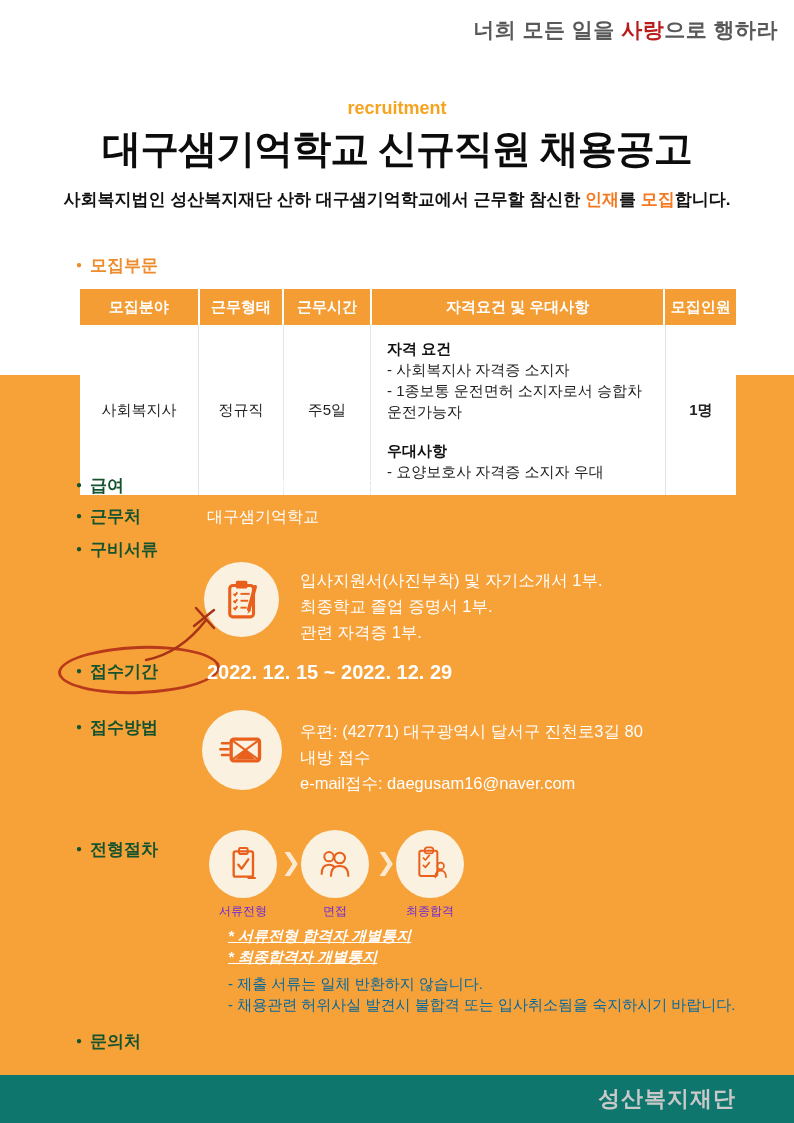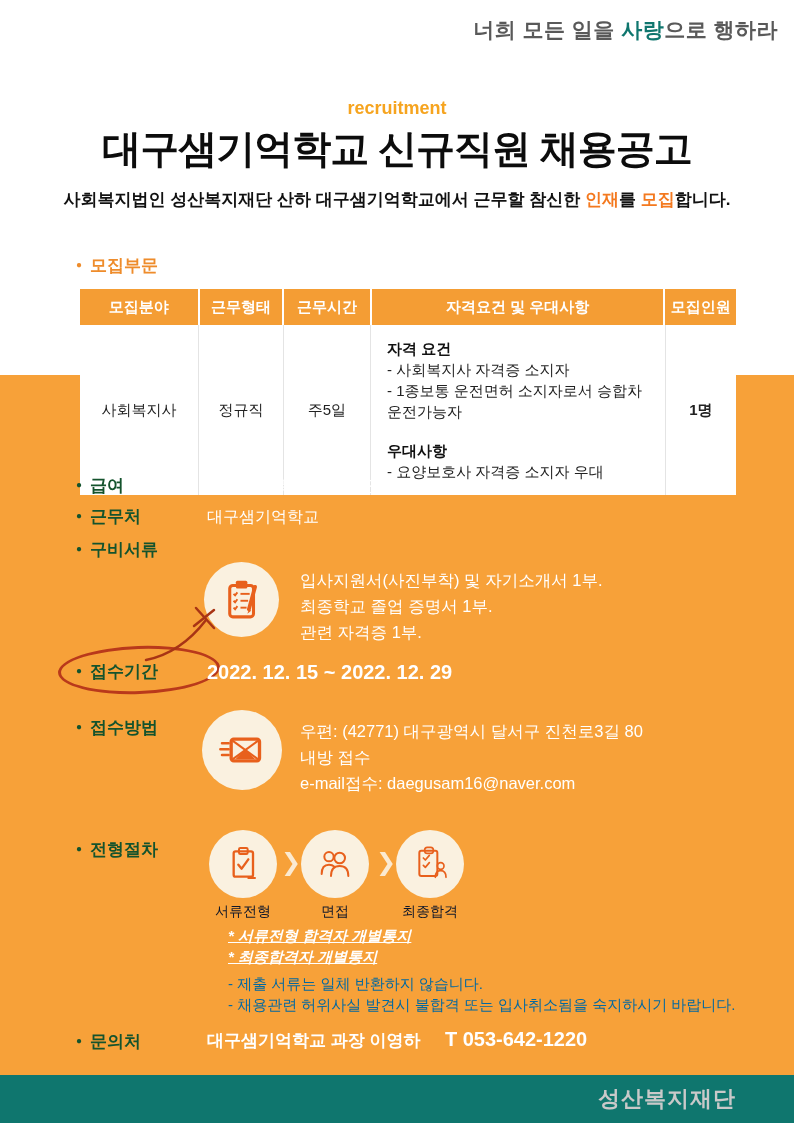--- a/index.html
+++ b/index.html
@@ -7,21 +7,21 @@
   body { font-family:"Liberation Sans","DejaVu Sans",sans-serif; }
   #poster {
     position:relative; width:794px; height:1123px; margin:0 auto;
     background:#ffffff; overflow:hidden;
   }
   
   .slogan {
     position:absolute; top:16px; right:16px;
     font-size:21px; font-weight:700; color:#595959; letter-spacing:0.5px;
   }
-  .slogan .hl { color:#0f766e; }
+  .slogan .hl { color:#b91c1c; }
   .eyebrow {
     position:absolute; top:98px; left:0; width:100%;
     text-align:center; font-size:18px; font-weight:700; color:#F6A41F;
   }
   .title {
     position:absolute; top:122px; left:0; width:100%;
     text-align:center; font-size:39px; font-weight:800; color:#0c0c0c; letter-spacing:-1px;
   }
   .subtitle {
     position:absolute; top:188px; left:0; width:100%;
@@ -63,21 +63,21 @@
   .circle {
     position:absolute; z-index:4; background:#FAF1E0; border-radius:50%;
     display:flex; align-items:center; justify-content:center;
   }
   .period-ellipse {
     position:absolute; z-index:3; left:58px; top:646px; width:162px; height:48px;
     border:3px solid #B9391B; border-radius:50%; transform:rotate(-2deg);
   }
   .period-value { font-size:20px; font-weight:600; }
   .chev { position:absolute; z-index:4; font-size:24px; font-weight:800; color:#FBEAD1; }
-  .steplabel { position:absolute; z-index:4; width:68px; text-align:center; font-size:14px; color:#0f172a; white-space:nowrap; }
+  .steplabel { position:absolute; z-index:4; width:68px; text-align:center; font-size:12px; color:#6d28d9; white-space:nowrap; }
   .note-u { position:absolute; z-index:4; font-size:15px; font-style:italic; font-weight:700; color:#fff; text-decoration:underline; white-space:nowrap; }
   .note-d { position:absolute; z-index:4; font-size:15px; color:#0369a1; white-space:nowrap; }
   .contact-value { font-size:17px; font-weight:700; }
   .contact-phone { font-size:20px; font-weight:800; margin-left:20px; }
   
   .footer {
     position:absolute; left:0; top:1075px; width:794px; height:48px;
     background:#0f766e; z-index:5;
   }
   .footer .org {
@@ -244,22 +244,18 @@
   <div class="steplabel" style="left:396px; top:903px;">최종합격</div>
 
   <div class="note-u" style="left:228px; top:927px;">* 서류전형 합격자 개별통지</div>
   <div class="note-u" style="left:228px; top:948px;">* 최종합격자 개별통지</div>
   <div class="note-d" style="left:228px; top:975px;">- 제출 서류는 일체 반환하지 않습니다.</div>
   <div class="note-d" style="left:228px; top:996px;">- 채용관련 허위사실 발견시 불합격 또는 입사취소됨을 숙지하시기 바랍니다.</div>
 
   <div class="onlay olabel" style="left:76px; top:1030px;">
     <span class="bullet">●</span><span>문의처</span>
   </div>
-  <div class="onlay" style="left:207px; top:1028px; white-space:nowrap;">
-    <span class="contact-value">대구샘기억학교 과장 이영하</span>
-    <span class="contact-phone">T 053-642-1220</span>
-  </div>
 
   <div class="footer">
     <div class="org">성산복지재단</div>
   </div>
 
 </div>
 
 </body></html>

